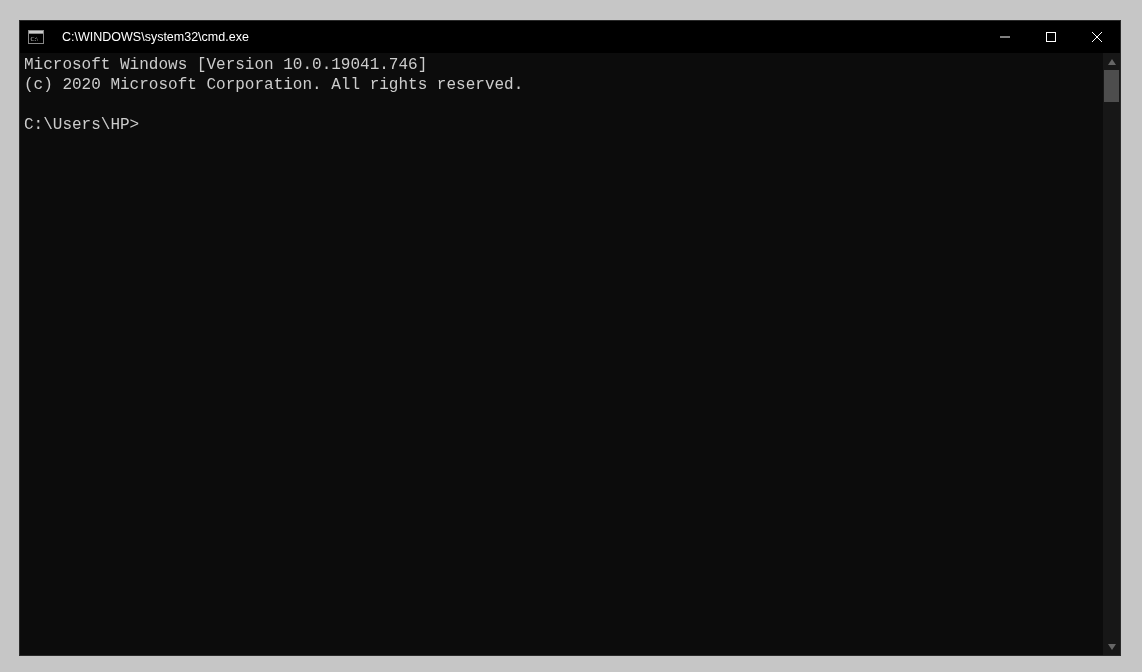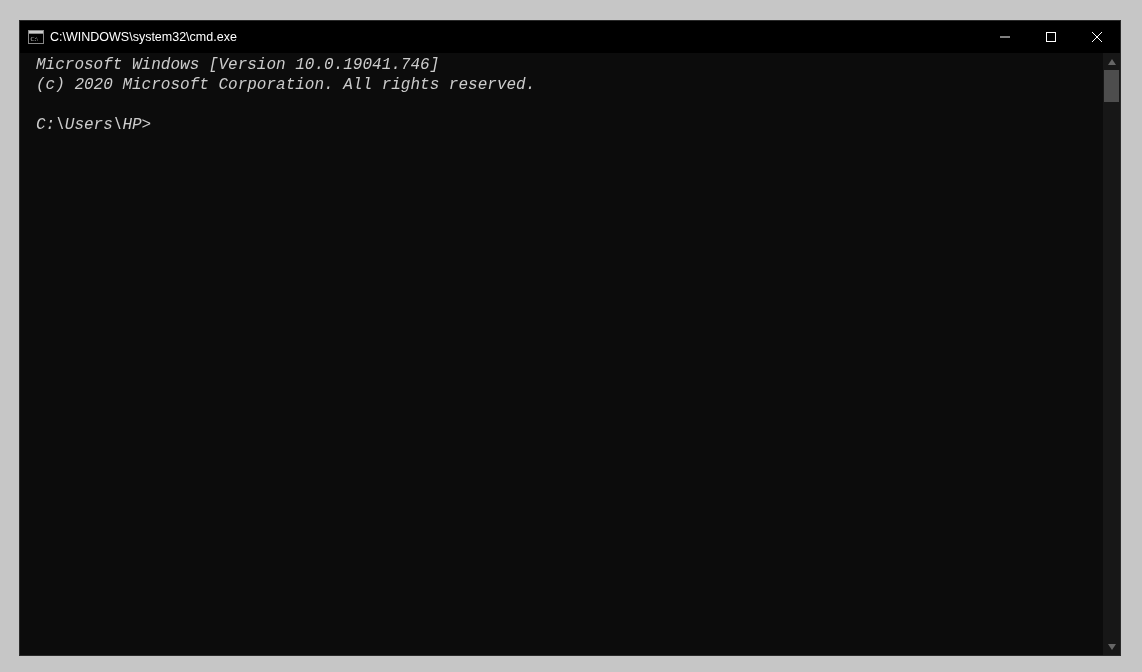--- a/index.html
+++ b/index.html
@@ -43,20 +43,21 @@
     align-items: center;
     justify-content: center;
   }
   .titlebar-title {
     color: #ffffff;
     font-family: "Segoe UI", Tahoma, sans-serif;
     font-size: 12.5px;
     flex: 1 1 auto;
     white-space: nowrap;
     overflow: hidden;
+    margin-left: 12px;
   }
   .window-controls {
     display: flex;
     flex: 0 0 auto;
   }
   .win-btn {
     width: 46px;
     height: 32px;
     display: flex;
     align-items: center;
@@ -74,28 +75,27 @@
     fill: none;
   }
   .client-area {
     flex: 1 1 auto;
     display: flex;
     overflow: hidden;
     background: #0c0c0c;
   }
   .terminal {
     flex: 1 1 auto;
-    padding: 2px 0 0 16px;
+    padding: 2px 0 0 4px;
     color: #cccccc;
     font-family: Consolas, "Courier New", monospace;
     font-size: 16px;
     line-height: 20px;
     white-space: pre;
     overflow: hidden;
-    font-style: italic;
   }
   .scrollbar {
     flex: 0 0 17px;
     width: 17px;
     background: #171717;
     display: flex;
     flex-direction: column;
     align-items: center;
   }
   .scroll-arrow {

